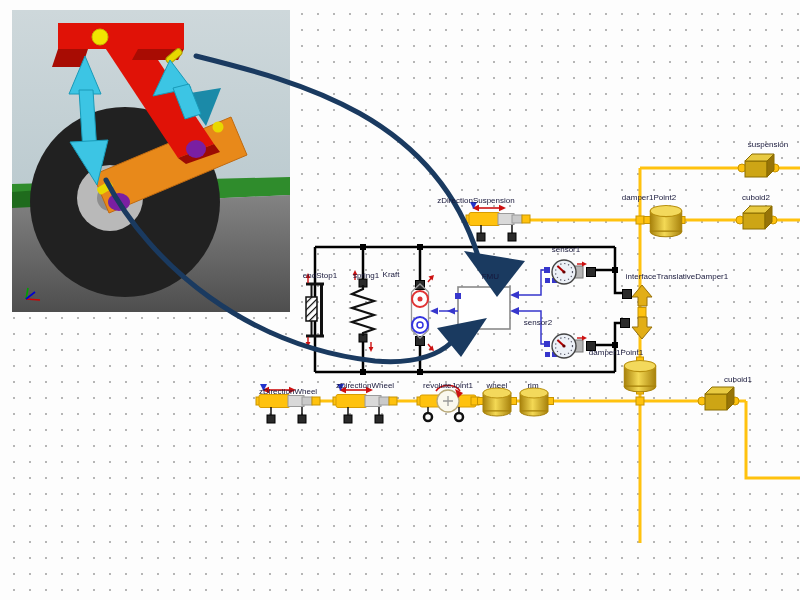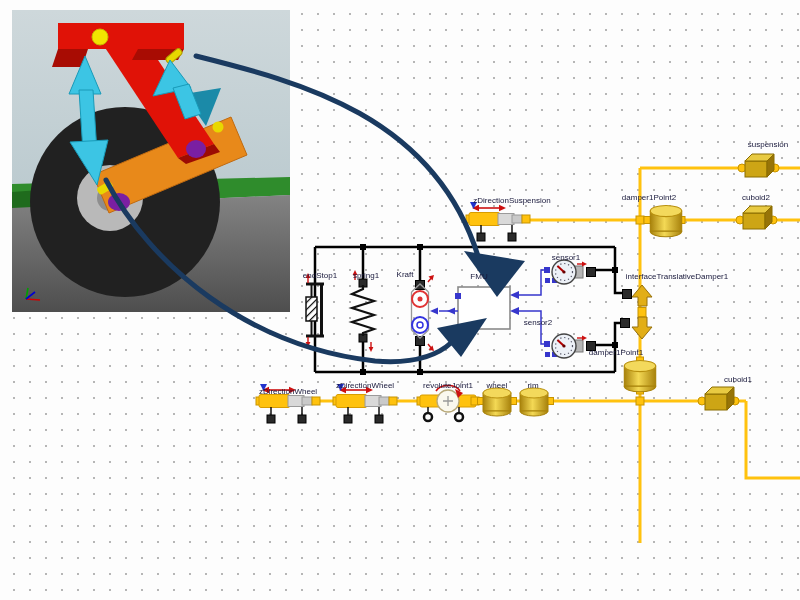--- a/index.html
+++ b/index.html
@@ -10,21 +10,21 @@
     background-size:16px 16px;background-position:6px 6px;
     font-family:"Liberation Sans",sans-serif;
   }
   .layer{position:absolute;left:0;top:0;}
   .viewer3d{position:absolute;left:12px;top:10px;width:278px;height:302px;}
   .lbl{
     position:absolute;font-size:8px;line-height:9px;color:#17173a;
     text-align:center;white-space:nowrap;
     font-family:"Liberation Sans",sans-serif;
   }
-  .lbl.la{text-align:center}
+  .lbl.la{text-align:right}
 </style>
 </head>
 <body>
 
 <div class="canvas">
 
   <svg class="viewer3d" viewBox="0 0 278 302">
     <defs>
       <linearGradient id="sky" x1="0" y1="0" x2="0" y2="1">
         <stop offset="0" stop-color="#ced8db"></stop>
@@ -306,32 +306,32 @@
     <g>
       <path d="M196 56 C 300 82, 434 116, 478 256" stroke="#1a3a60" stroke-width="5" fill="none" stroke-linecap="round"></path>
       <polygon points="497,297 464,251 525,261" fill="#1a3a60"></polygon>
     </g>
     <g>
       <path d="M106 180 C 150 265, 248 347, 375 361 C 412 364, 436 357, 452 342" stroke="#1a3a60" stroke-width="5" fill="none" stroke-linecap="round"></path>
       <polygon points="487,318 437,328 461,357" fill="#1a3a60"></polygon>
     </g>
   </svg>
 
-  <div class="lbl" style="left:460px;top:196px;width:104px">zDirectionSuspension</div>
+  <div class="lbl" style="left:424px;top:196px;width:104px">zDirectionSuspension</div>
   <div class="lbl" style="left:599px;top:193px;width:100px">damper1Point2</div>
   <div class="lbl" style="left:706px;top:193px;width:100px">cuboid2</div>
   <div class="lbl" style="left:713px;top:140px;width:110px">suspension</div>
   <div class="lbl" style="left:602px;top:272px;width:150px">interfaceTranslativeDamper1</div>
   <div class="lbl" style="left:566px;top:348px;width:100px">damper1Point1</div>
   <div class="lbl" style="left:688px;top:375px;width:100px">cuboid1</div>
   <div class="lbl" style="left:290px;top:271px;width:60px">endStop1</div>
   <div class="lbl" style="left:336px;top:271px;width:60px">spring1</div>
-  <div class="lbl" style="left:380px;top:270px;width:50px">Kraft</div>
+  <div class="lbl" style="left:366px;top:270px;width:50px">Kraft</div>
   <div class="lbl la" style="left:459px;top:272px;width:40px">FMU</div>
-  <div class="lbl" style="left:536px;top:253px;width:60px">sensor1</div>
+  <div class="lbl" style="left:536px;top:245px;width:60px">sensor1</div>
   <div class="lbl" style="left:508px;top:318px;width:60px">sensor2</div>
   <div class="lbl" style="left:248px;top:387px;width:80px">zDirectionWheel</div>
   <div class="lbl" style="left:325px;top:381px;width:80px">zDirectionWheel</div>
   <div class="lbl" style="left:408px;top:381px;width:80px">revoluteJoint1</div>
   <div class="lbl" style="left:477px;top:381px;width:40px">wheel</div>
   <div class="lbl" style="left:513px;top:381px;width:40px">rim</div>
 
 </div>
 
 </body></html>

